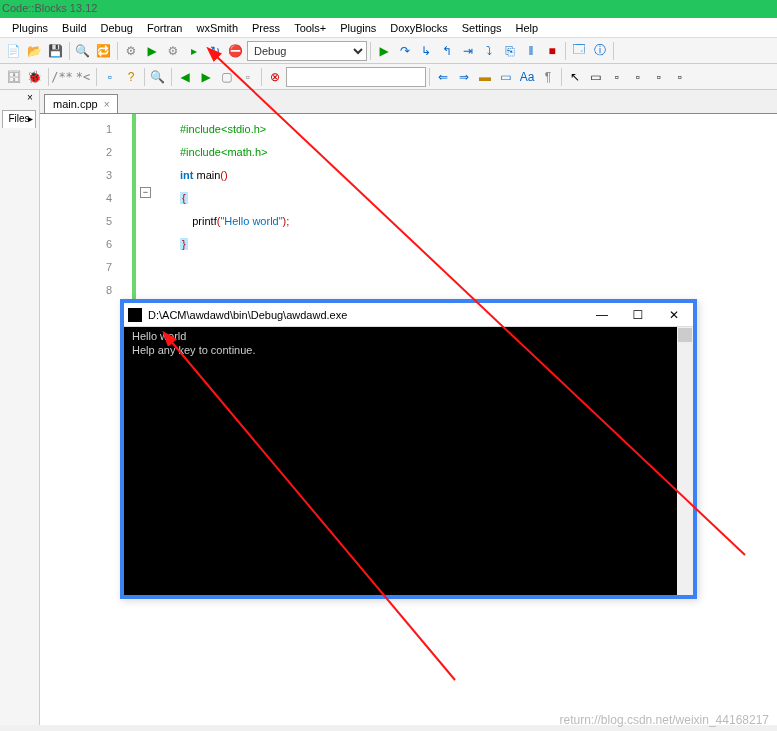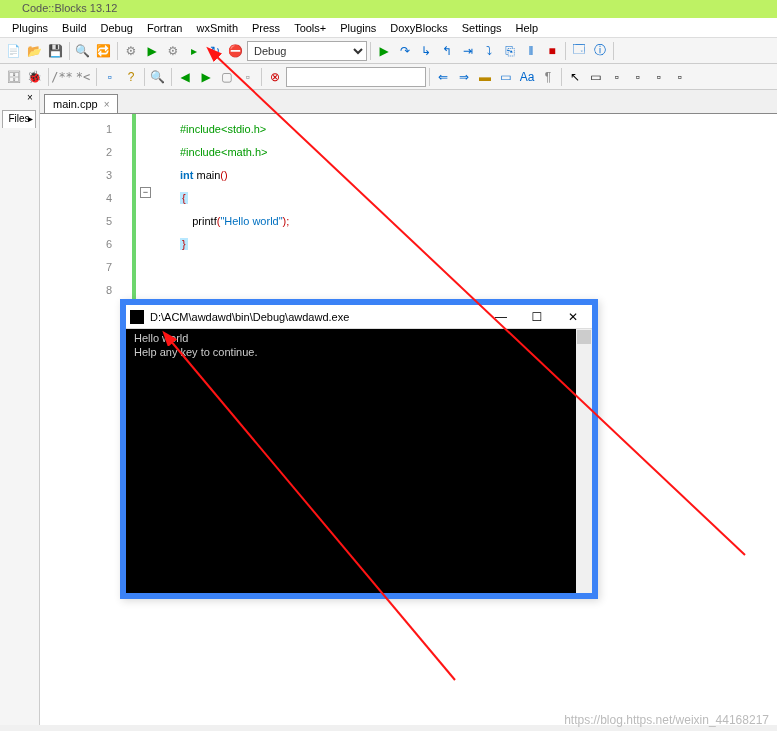--- a/index.html
+++ b/index.html
@@ -1,17 +1,17 @@
 <!DOCTYPE html>
 <html><head>
 <meta charset="utf-8">
 <style>
 *{box-sizing:border-box;margin:0;padding:0;font-family:Tahoma,Arial,sans-serif;font-size:11px;user-select:none}
 body{background:#f0f0f0;width:777px;height:731px;overflow:hidden;position:relative}
-.titlebar{height:18px;background:#bef264;color:#555;padding:2px 22px;font-size:11px}
+.titlebar{height:18px;background:#22c55e;color:#555;padding:2px 2px;font-size:11px}
 .menubar{height:20px;background:#fff;display:flex;align-items:center;gap:2px;padding:0 6px;border-bottom:1px solid #ddd}
 .menubar span{padding:2px 6px;cursor:default}
 .toolbar{height:26px;background:#f5f5f5;display:flex;align-items:center;gap:1px;padding:1px 4px;border-bottom:1px solid #ccc}
 .tbtn{width:20px;height:20px;display:flex;align-items:center;justify-content:center;border:1px solid transparent;cursor:default;font-size:12px}
 .tsep{width:1px;height:18px;background:#ccc;margin:0 2px}
 .tselect{height:20px;border:1px solid #aaa;background:#fff;font-size:11px;padding:0 2px}
 .tselect.debug{width:120px;color:#333}
 .tselect.search{width:140px}
 .main{display:flex;height:calc(100% - 96px)}
 .sidebar{width:40px;background:#f5f5f5;border-right:1px solid #ccc;position:relative}
@@ -28,21 +28,21 @@
 .greenbar{position:absolute;left:92px;top:0;width:4px;background:#6dd66d;height:185px}
 .fold{position:absolute;left:100px;top:73px;width:11px;height:11px;border:1px solid #888;font-size:9px;line-height:9px;text-align:center;background:#fff;color:#333}
 .src{padding:4px 0 0 50px;line-height:23px}
 .src .row{height:23px;white-space:pre}
 .kw{color:#0070c0;font-weight:bold}
 .pp{color:#009a00}
 .str{color:#0070c0}
 .num{color:#c00080}
 .punc{color:#c00000}
 .brace{background:#b8e8ff;color:#c00000;padding:0 2px}
-.console{position:absolute;left:120px;top:299px;width:478px;height:300px;background:#15803d;border:6px solid #3b82f6;box-shadow:2px 2px 8px rgba(0,0,0,.15)}
+.console{position:absolute;left:120px;top:299px;width:577px;height:300px;background:#15803d;border:4px solid #3b82f6;box-shadow:2px 2px 8px rgba(0,0,0,.15)}
 .contitle{height:24px;background:#fff;display:flex;align-items:center;padding:0 4px;gap:6px;border-bottom:1px solid #ddd;font-size:12px}
 .contitle .cicon{width:14px;height:14px;background:#000;display:inline-block}
 .contitle .spacer{flex:1}
 .contitle .wbtn{width:30px;height:20px;display:flex;align-items:center;justify-content:center;font-size:12px;cursor:default}
 .conbody{background:#000;color:#ccc;font-family:"Courier New",monospace;font-size:11px;height:calc(100% - 24px);padding:2px 8px;position:relative;line-height:14px}
 .conbody .scroll{position:absolute;right:0;top:0;width:16px;height:100%;background:#f0f0f0}
 .conbody .scroll .thumb{width:14px;height:14px;background:#ccc;margin:1px}
 .arrows{position:absolute;inset:0;pointer-events:none}
 .watermark{position:absolute;right:8px;bottom:4px;color:#bbb;font-size:12px}
 </style>
@@ -191,13 +191,13 @@
 <svg class="arrows" width="777" height="731">
   <defs>
       <marker id="ah" markerWidth="10" markerHeight="10" refX="2" refY="3" orient="auto">
         <path d="M0,0 L0,6 L8,3 z" fill="#ff1414"></path>
       </marker>
     </defs>
   <line x1="745" y1="555" x2="215" y2="55" stroke="#ff1414" stroke-width="2" marker-end="url(#ah)"></line>
   <line x1="455" y1="680" x2="170" y2="340" stroke="#ff1414" stroke-width="2" marker-end="url(#ah)"></line>
 </svg>
 
-<div class="watermark">https://blog.https.net/weixin_44168217</div>
+<div class="watermark">return://blog.csdn.net/weixin_44168217</div>
 
 </body></html>

